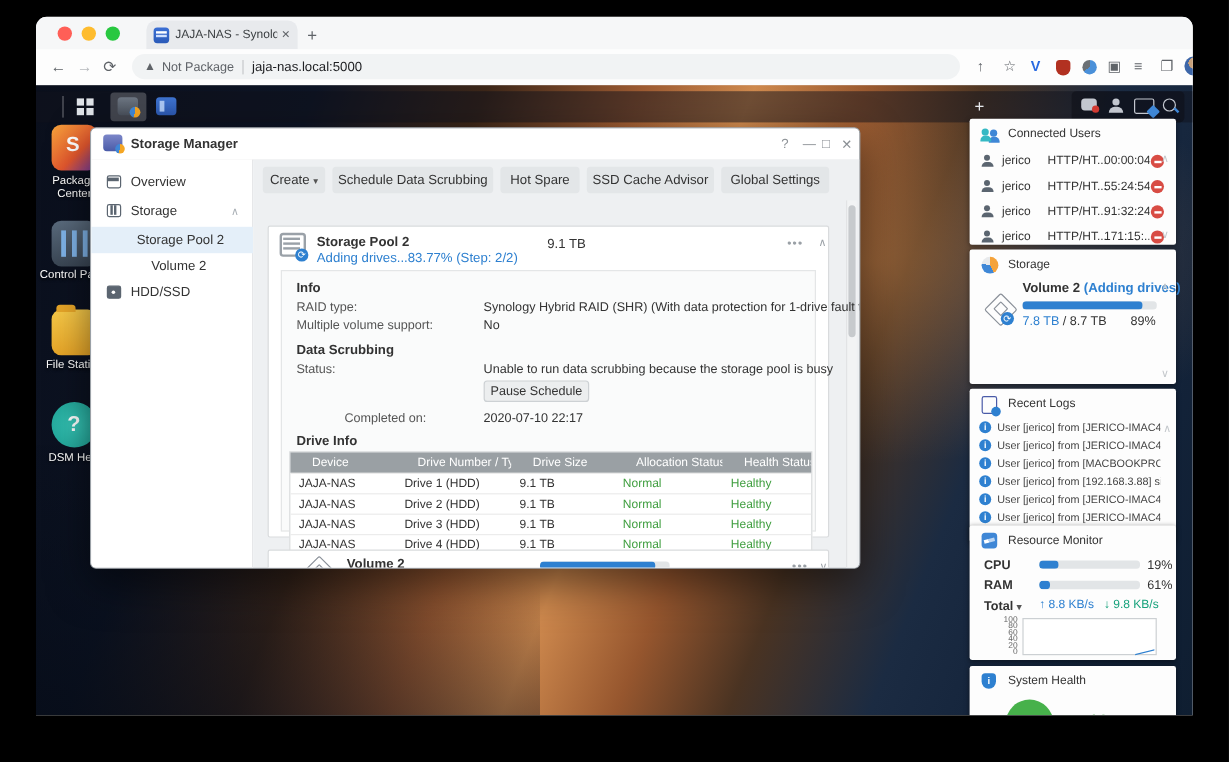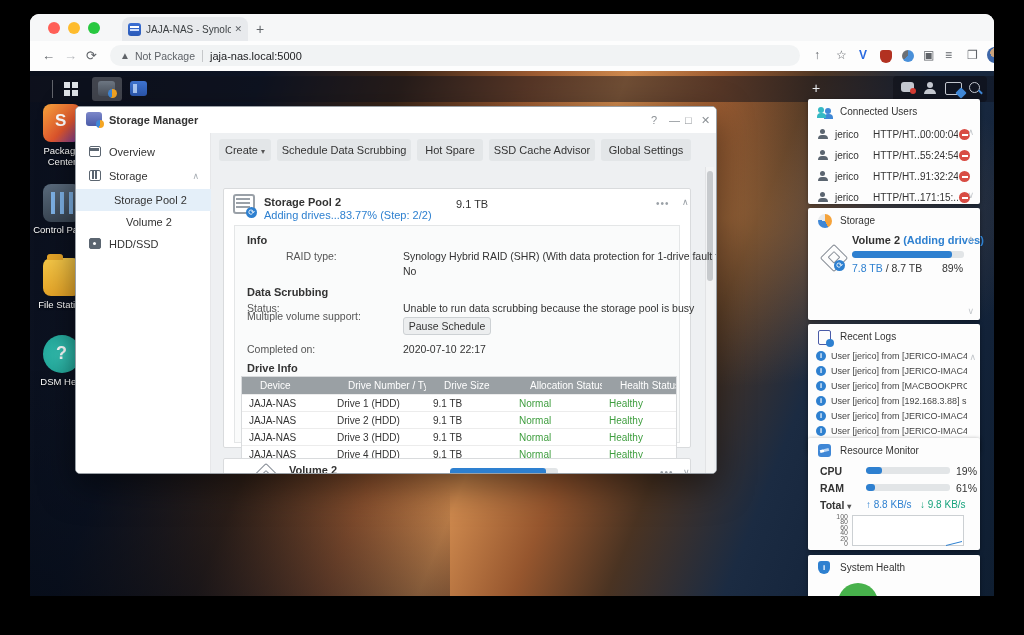--- a/index.html
+++ b/index.html
@@ -124,26 +124,26 @@
   #pool-name{left:40px;top:7px;font-size:11px;font-weight:bold;color:#333;}
   #pool-status{left:40px;top:20px;font-size:11px;color:#2e80d0;}
   #pool-size{left:232px;top:9px;font-size:11px;color:#333;}
   .dots{font-size:10px;color:#9aa0a6;letter-spacing:1px;}
   #pool-dots{left:432px;top:9px;} #pool-chev{left:458px;top:8px;color:#9aa0a6;font-size:9px;}
   #pool-panel{left:10px;top:36px;width:446px;height:218px;background:#fafbfb;border:1px solid #e4e6e7;box-sizing:border-box;}
   .h-sec{font-size:11px;font-weight:bold;color:#333;position:absolute;left:12px;}
   .lab{font-size:10.5px;color:#555;position:absolute;left:12px;white-space:nowrap;}
   .val{font-size:10.5px;color:#333;position:absolute;left:168px;white-space:nowrap;}
   #h-info{top:8px;}
-  #raid-lab{top:24px;margin-left:39px;} #raid-val{top:24px;}
-  #mvs-lab{top:39px;margin-top:45px;} #mvs-val{top:39px;}
+  #raid-lab{top:24px;} #raid-val{top:24px;}
+  #mvs-lab{top:39px;} #mvs-val{top:39px;}
   #h-scrub{top:60px;}
   #scrub-lab{top:76px;} #scrub-val{top:76px;}
   #btn-pause{left:168px;top:91px;width:88px;height:18px;background:#eceeef;border:1px solid #cdd1d4;border-radius:3px;font-size:10.5px;color:#333;line-height:17px;text-align:center;position:absolute;box-sizing:border-box;}
-  #comp-lab{top:117px;} #comp-val{top:117px;}
+  #comp-lab{top:117px;margin-left:40px;} #comp-val{top:117px;}
   #h-drive{top:136px;}
   
   #dtable{left:6px;top:150px;width:434px;position:absolute;border:1px solid #d9dbdd;background:#fff;}
   .trow{display:flex;height:16px;align-items:center;border-top:1px solid #ececec;}
   .thead{background:#9aa0a4;border-top:none;height:17px;}
   .tc{font-size:10px;padding-left:7px;box-sizing:border-box;white-space:nowrap;overflow:hidden;}
   .thead .tc{color:#fff;padding-left:18px;}
   .c1{width:88px;} .c2{width:96px;} .c3{width:86px;} .c4{width:90px;} .c5{flex:1;}
   .trow .tcv{color:#333;} .green{color:#3f9e3f !important;}
   

